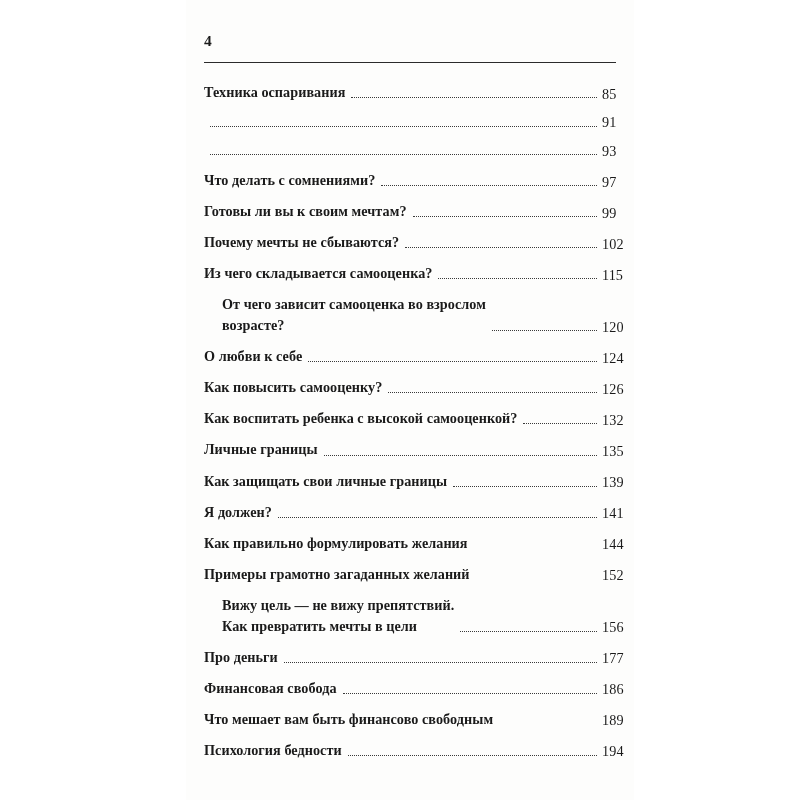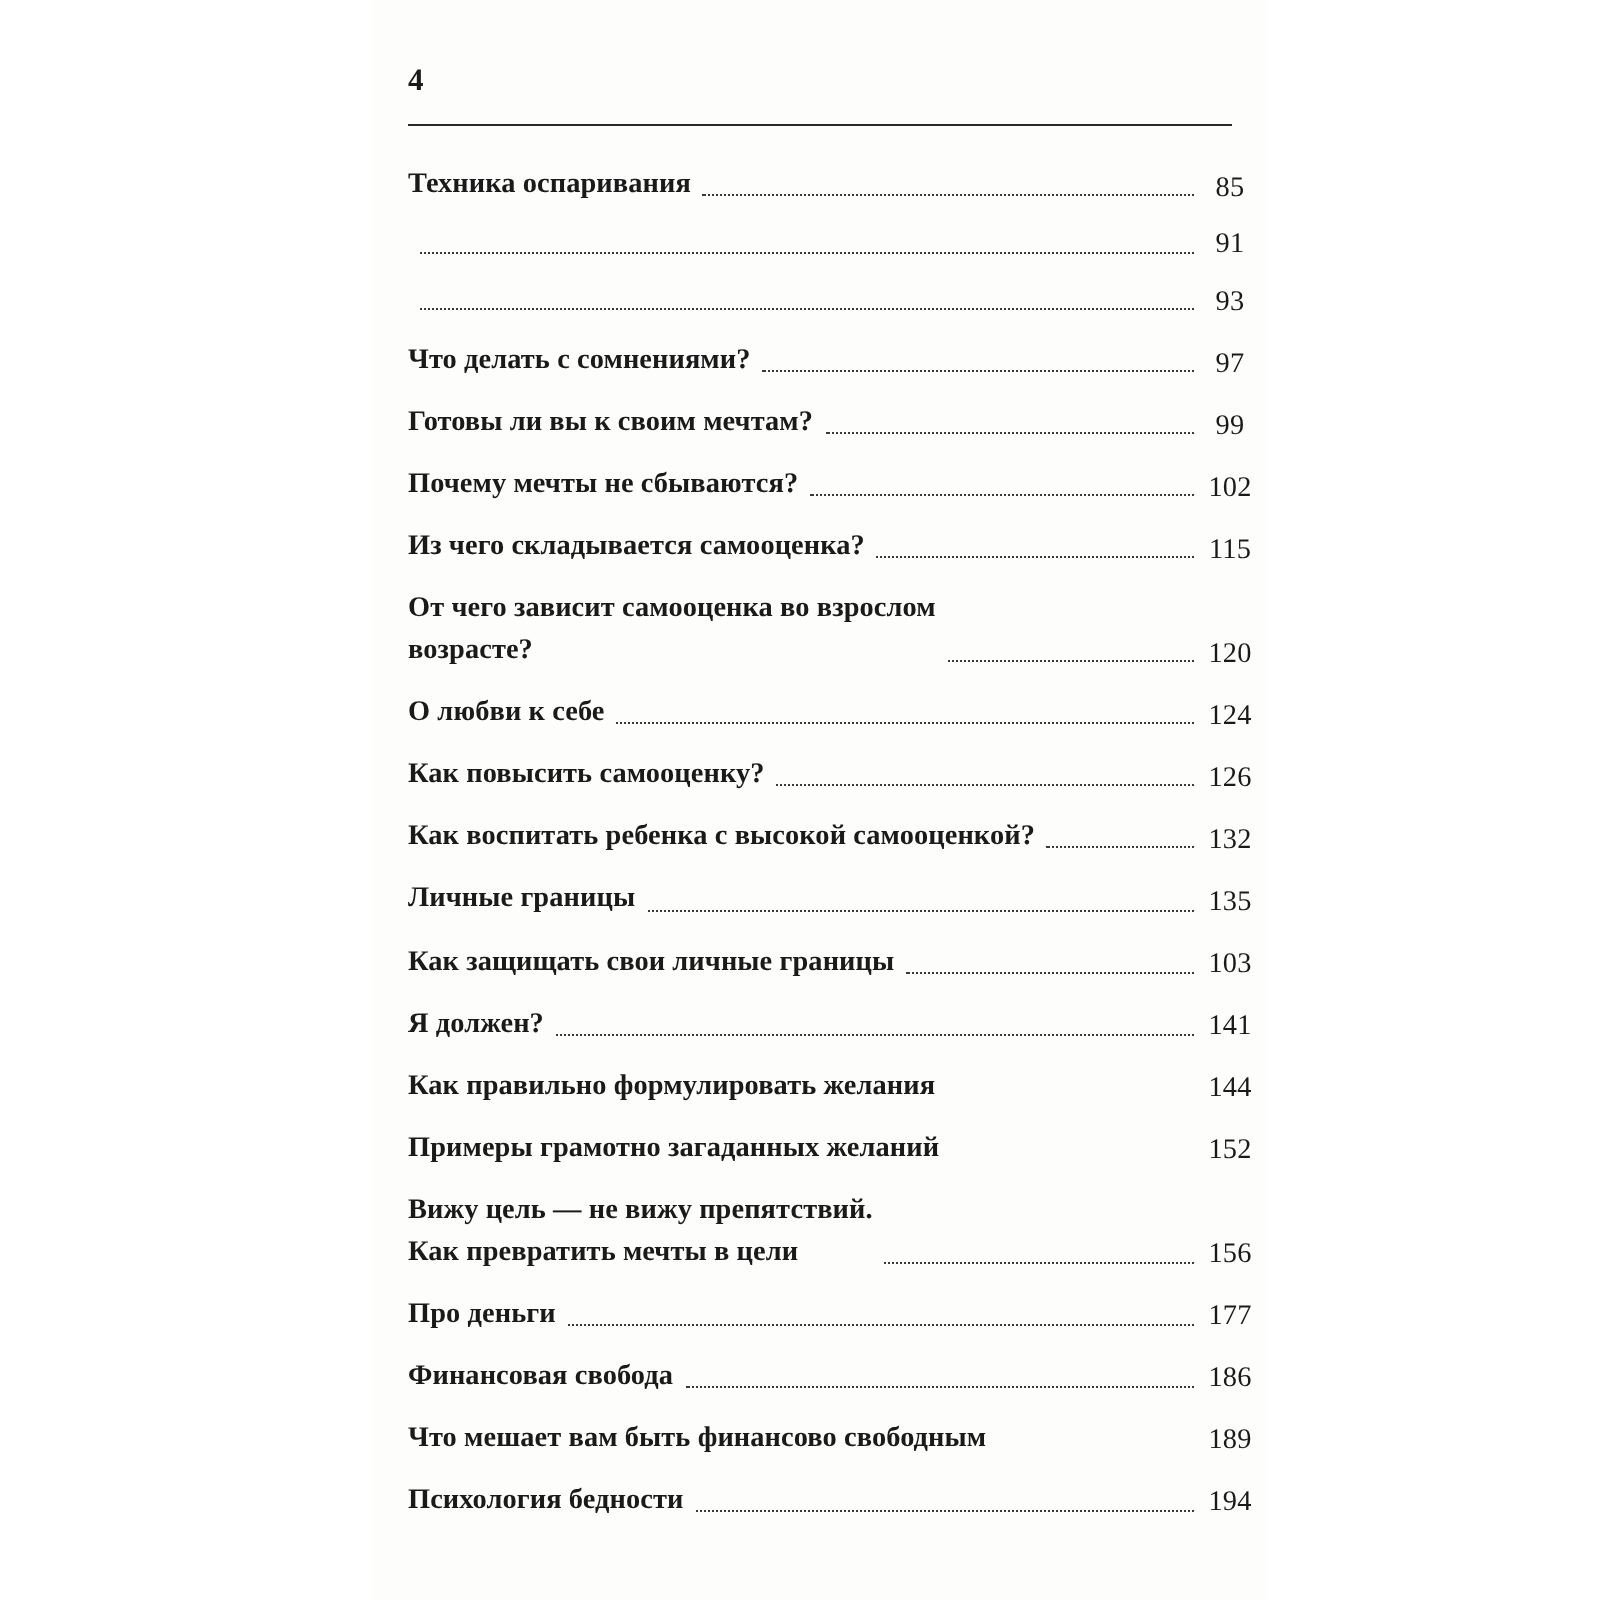--- a/index.html
+++ b/index.html
@@ -71,25 +71,26 @@
     height: 1px;
     min-width: 8px;
   }
   .toc-leader.no-dots {
     border-bottom: none;
   }
   .toc-page {
     font-size: 14.2px;
     color: #1a1a1a;
     min-width: 26px;
-    text-align: center;
+    text-align: left;
     letter-spacing: 0.1px;
   }
   .toc-row.multiline {
     align-items: flex-end;
+    margin-left: 18px;
   }
   .toc-row.multiline .toc-title {
     max-width: 300px;
   }
   .edge-left {
     position: absolute;
     left: 0;
     top: 0;
     width: 186px;
     height: 800px;
@@ -171,21 +172,21 @@
           <div class="toc-page">132</div>
         </div>
         <div class="toc-row">
           <div class="toc-title">Личные границы</div>
           <div class="toc-leader"></div>
           <div class="toc-page">135</div>
         </div>
         <div class="toc-row">
           <div class="toc-title">Как защищать свои личные границы</div>
           <div class="toc-leader"></div>
-          <div class="toc-page">103</div>
+          <div class="toc-page">139</div>
         </div>
         <div class="toc-row">
           <div class="toc-title">Я должен?</div>
           <div class="toc-leader"></div>
           <div class="toc-page">141</div>
         </div>
         <div class="toc-row">
           <div class="toc-title">Как правильно формулировать желания</div>
           <div class="toc-leader no-dots"></div>
           <div class="toc-page">144</div>

